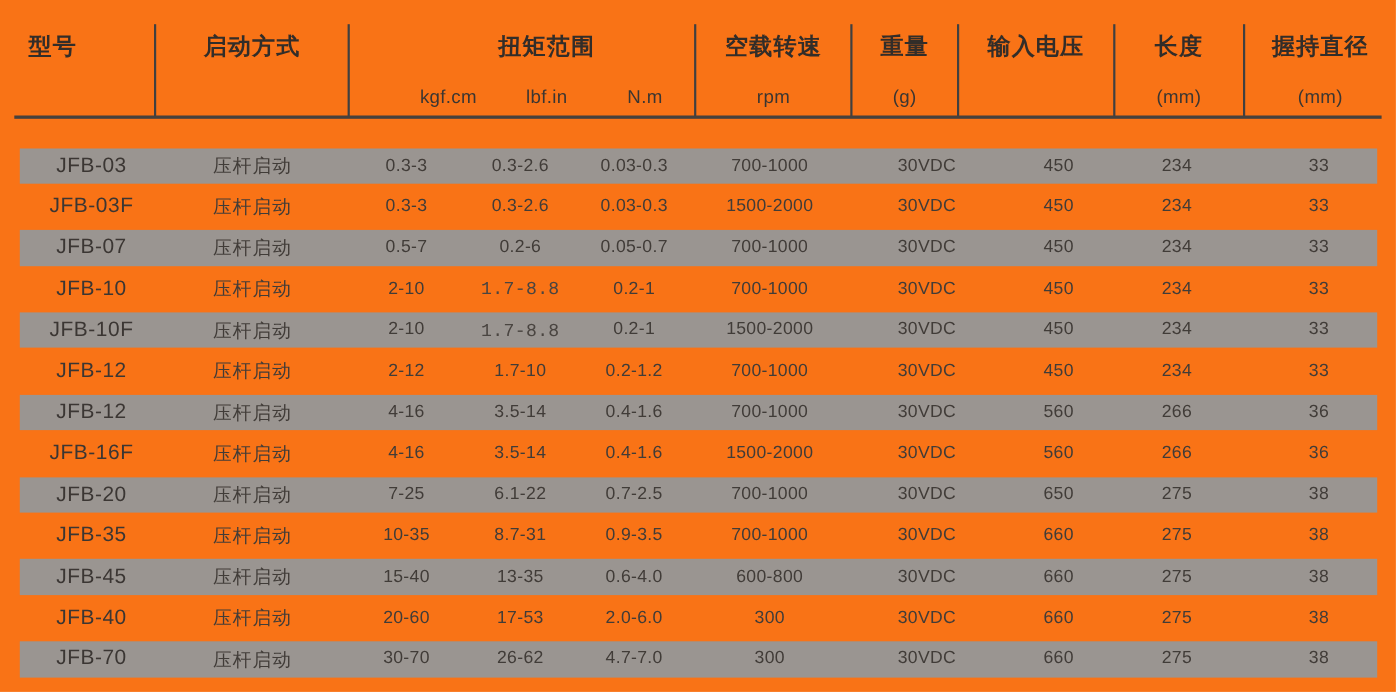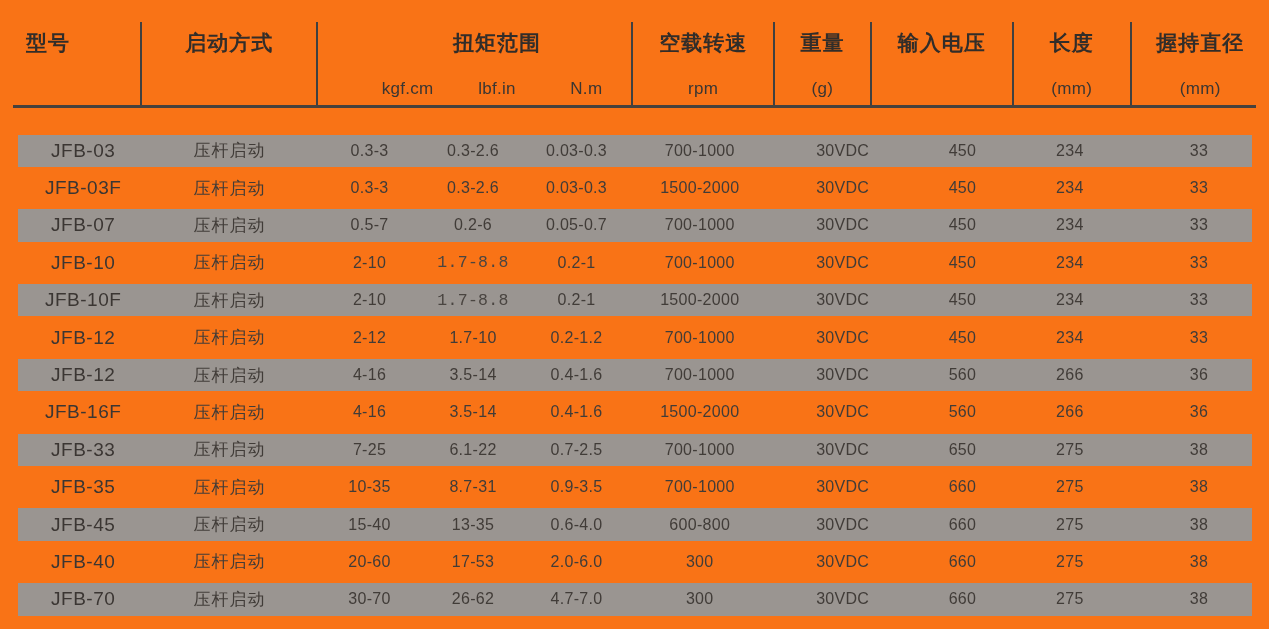--- a/index.html
+++ b/index.html
@@ -206,21 +206,21 @@
       <div class="cell t">4-16</div>
       <div class="cell t lbf">3.5-14</div>
       <div class="cell t">0.4-1.6</div>
       <div class="cell c4">1500-2000</div>
       <div class="cell c5">30VDC</div>
       <div class="cell c6">560</div>
       <div class="cell c7">266</div>
       <div class="cell c8">36</div>
     </div>
       <div class="trow shaded">
-      <div class="cell model c1">JFB-33</div>
+      <div class="cell model c1">JFB-20</div>
       <div class="cell start c2">压杆启动</div>
       <div class="cell t">7-25</div>
       <div class="cell t lbf">6.1-22</div>
       <div class="cell t">0.7-2.5</div>
       <div class="cell c4">700-1000</div>
       <div class="cell c5">30VDC</div>
       <div class="cell c6">650</div>
       <div class="cell c7">275</div>
       <div class="cell c8">38</div>
     </div>

